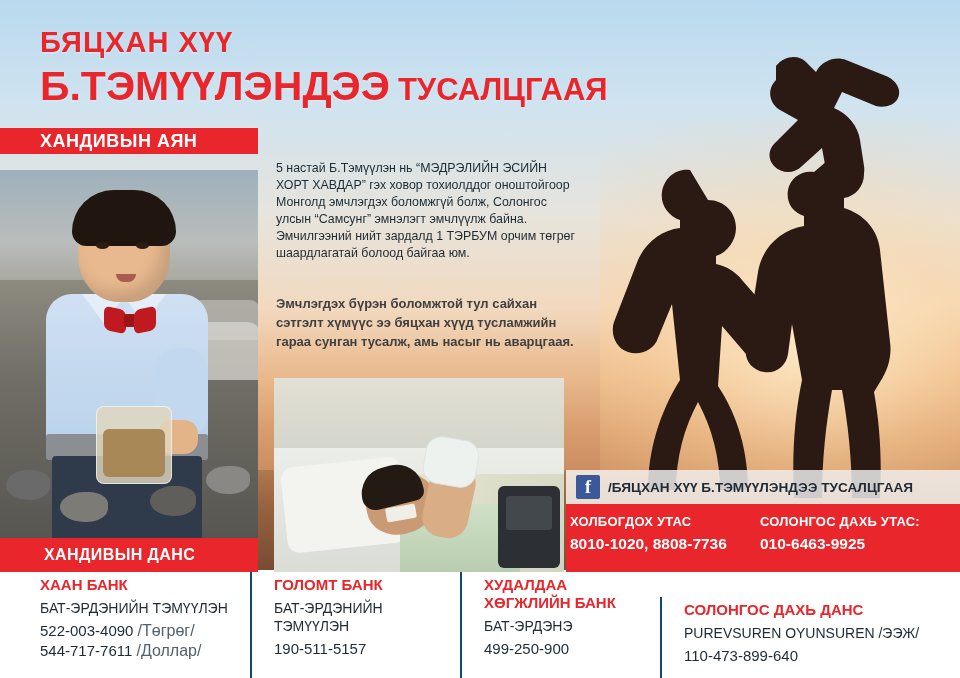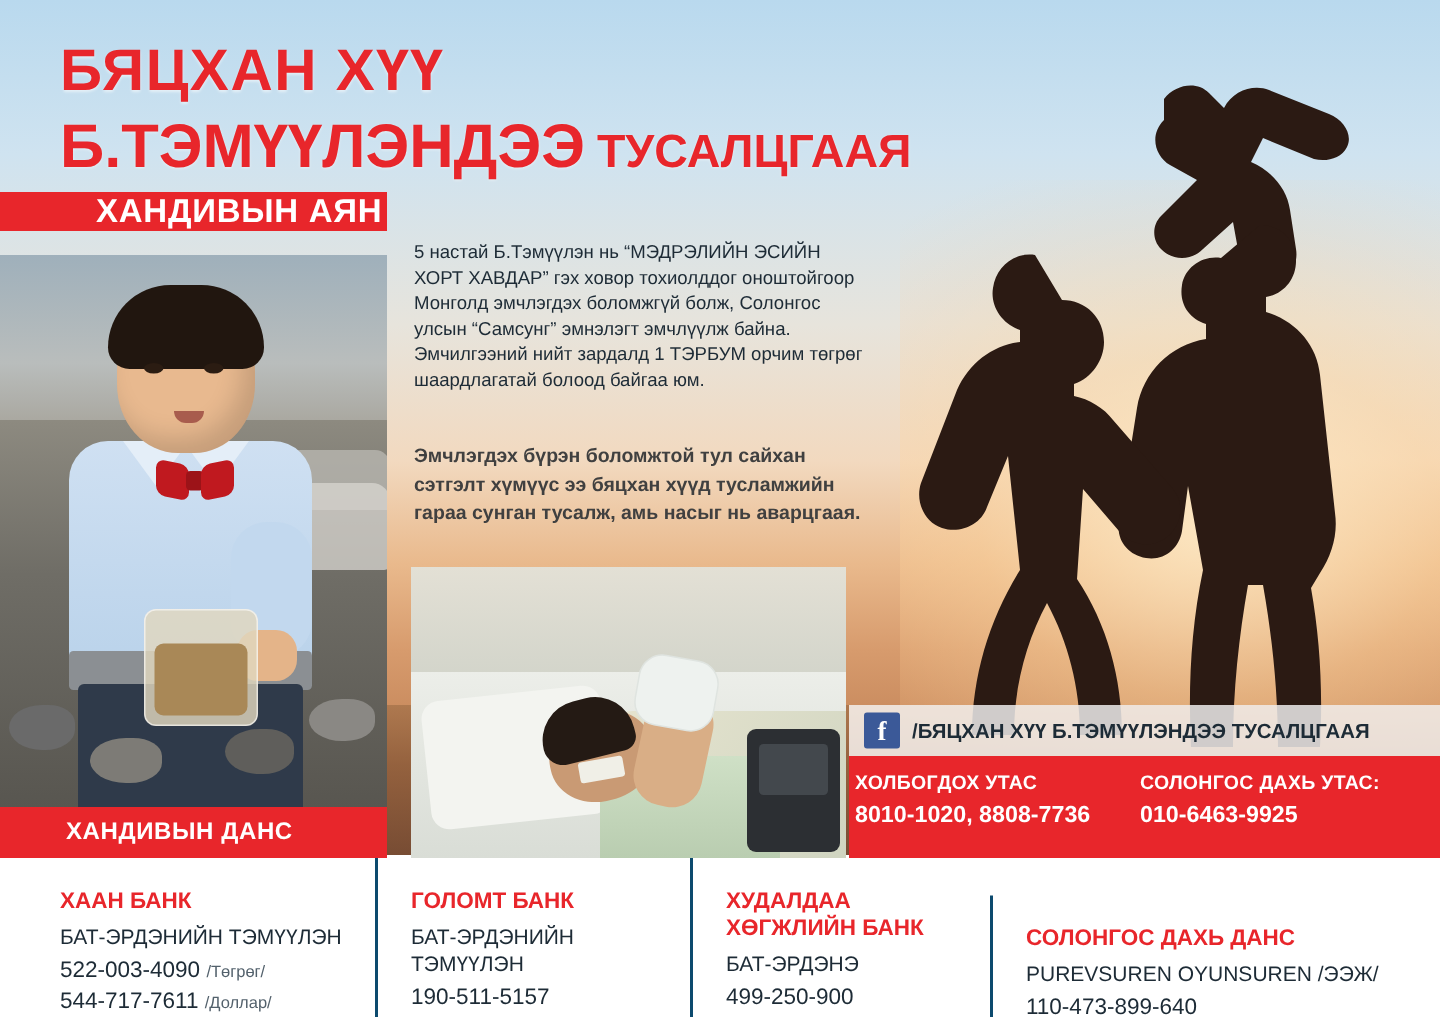--- a/index.html
+++ b/index.html
@@ -59,21 +59,21 @@
   .silhouette svg { display: block; }
 
   
   .headline {
     position: absolute;
     left: 40px; top: 26px;
     width: 640px;
   }
   .headline .line1 {
     color: #e8262b;
-    font-size: 39px;
+    font-size: 29px;
     font-weight: bold;
     letter-spacing: 1px;
     text-shadow: 0 1px 2px rgba(255,255,255,.55);
   }
   .headline .line2 {
     margin-top: 4px;
     white-space: nowrap;
   }
   .headline .line2 .big {
     color: #e8262b;
@@ -90,26 +90,26 @@
     text-shadow: 0 1px 2px rgba(255,255,255,.5);
   }
 
   
   .campaign-label {
     position: absolute;
     left: 0; top: 128px;
     width: 258px; height: 26px;
     background: #e8262b;
     color: #ffffff;
-    font-size: 22px;
+    font-size: 18px;
     font-weight: bold;
     letter-spacing: .5px;
     display: flex;
     align-items: center;
-    padding-left: 64px;
+    padding-left: 40px;
     box-sizing: border-box;
   }
 
   
   .boy-photo {
     position: absolute;
     left: 0; top: 170px;
     width: 258px; height: 368px;
     overflow: hidden;
     background: #6d6a63;
@@ -324,21 +324,21 @@
   
   .banks {
     position: absolute;
     left: 0; top: 572px;
     width: 960px; height: 106px;
     background: #ffffff;
     display: flex;
   }
   .bank {
     position: relative;
-    padding: 20px 14px 0 40px;
+    padding: 4px 14px 0 40px;
     box-sizing: border-box;
   }
   .bank + .bank { border-left: 2px solid #0c4a6e; padding-left: 22px; }
   .bank.b1 { width: 250px; }
   .bank.b2 { width: 210px; }
   .bank.b3 { width: 200px; }
   .bank.b4 { width: 300px; margin-top: 25px; }
   .bank .bank-name {
     color: #e8262b;
     font-size: 15px;
@@ -351,21 +351,21 @@
     margin-top: 5px;
     line-height: 18px;
   }
   .bank .acct {
     color: #1d2b36;
     font-size: 15px;
     margin-top: 4px;
     line-height: 20px;
   }
   .bank .acct .cur {
-    font-size: 11px;
+    font-size: 16px;
     color: #53616c;
     text-align: center;
   }
 </style>
 </head>
 <body>
 
 <div id="poster">
 
   <div class="hero-bg"></div>

